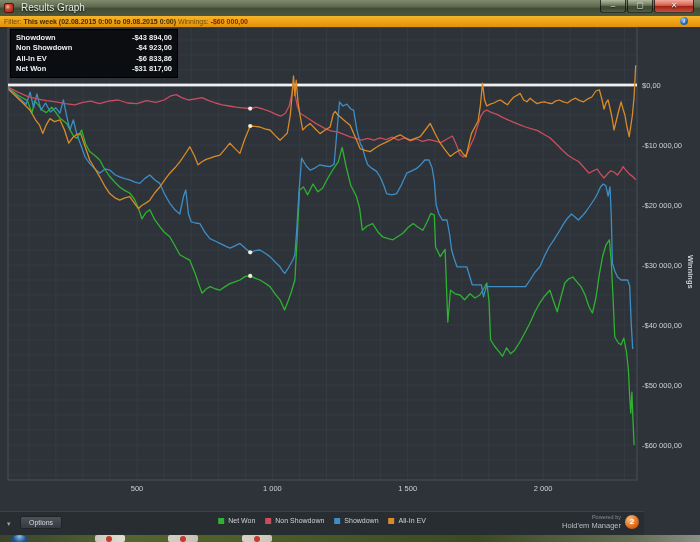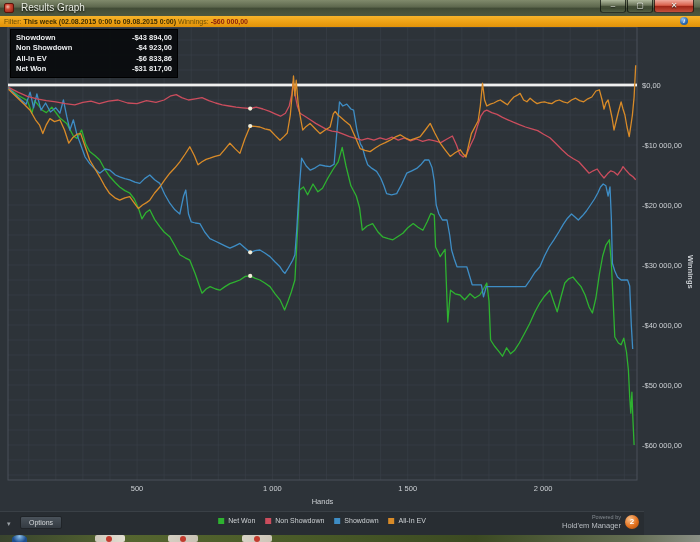--- a/index.html
+++ b/index.html
@@ -161,21 +161,20 @@
         <text x="642" y="87.5" text-anchor="start" fill="#cdd1d5" font-size="7.5" font-family="Liberation Sans, sans-serif">$0,00</text>
         <text x="642" y="147.5" text-anchor="start" fill="#cdd1d5" font-size="7.5" font-family="Liberation Sans, sans-serif">-$10 000,00</text>
         <text x="642" y="207.5" text-anchor="start" fill="#cdd1d5" font-size="7.5" font-family="Liberation Sans, sans-serif">-$20 000,00</text>
         <text x="642" y="267.5" text-anchor="start" fill="#cdd1d5" font-size="7.5" font-family="Liberation Sans, sans-serif">-$30 000,00</text>
         <text x="642" y="327.5" text-anchor="start" fill="#cdd1d5" font-size="7.5" font-family="Liberation Sans, sans-serif">-$40 000,00</text>
         <text x="642" y="387.5" text-anchor="start" fill="#cdd1d5" font-size="7.5" font-family="Liberation Sans, sans-serif">-$50 000,00</text>
         <text x="642" y="447.5" text-anchor="start" fill="#cdd1d5" font-size="7.5" font-family="Liberation Sans, sans-serif">-$60 000,00</text>
       </g>
     </svg>
 
-  <div class="axis-xlabel">Hands</div>
   <div class="axis-ylabel">Winnings</div>
 
   <div class="tooltip">
     <div class="tt-row">
       <span>Showdown</span>
       <span>-$43 894,00</span>
     </div>
     <div class="tt-row">
       <span>Non Showdown</span>
       <span>-$4 923,00</span>

